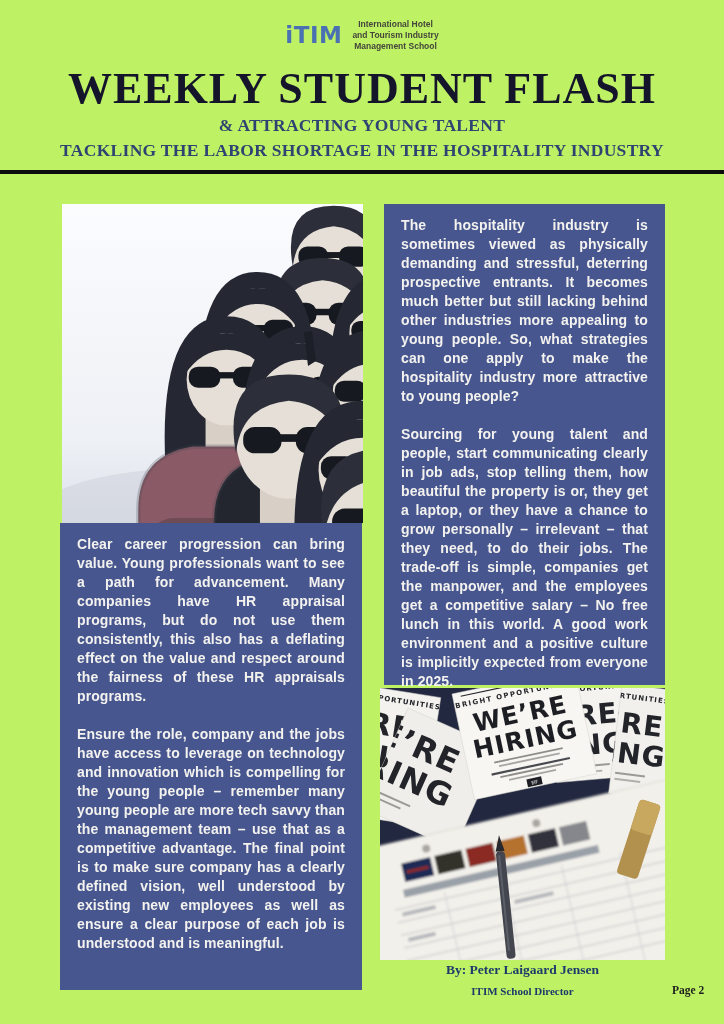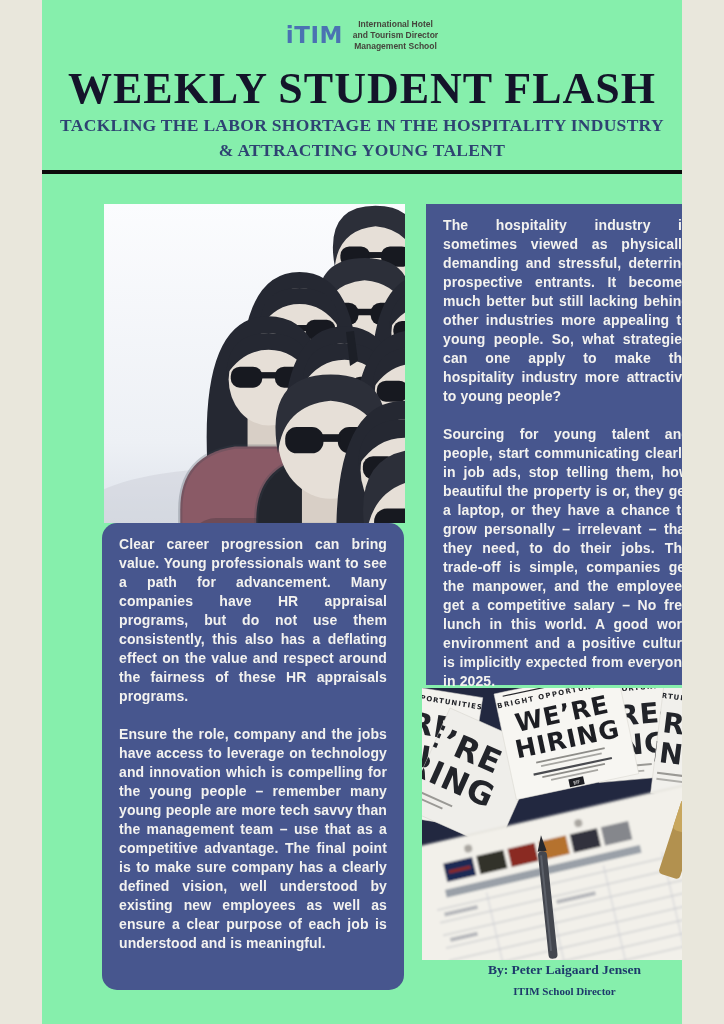--- a/index.html
+++ b/index.html
@@ -1,18 +1,18 @@
 <!DOCTYPE html>
 <html><head>
 <meta charset="utf-8">
 <style>
   html,body { margin:0; padding:0; background:#e9e7dc; }
   .page {
-    position:relative; width:640px; height:1024px; margin:0 auto;
-    background:#86efac; overflow:hidden;
+    position:relative; width:724px; height:1024px; margin:0 auto;
+    background:#bef264; overflow:hidden;
     font-family:"Liberation Sans", sans-serif;
   }
   
   .logo-row { position:absolute; top:19px; left:0; right:0;
     display:flex; justify-content:center; align-items:center; gap:10px; }
   .logo-brand { font-family:"DejaVu Sans", sans-serif; font-weight:800;
     font-size:23px; color:#4a72b2; letter-spacing:.5px; line-height:1; }
   .logo-tagline { font-size:8.5px; font-weight:600; color:#45453c; line-height:1.3;text-align:center; }
   .page-title { position:absolute; top:50px; left:0; right:0; margin:14px;
     text-align:center; font-family:"Liberation Serif", serif; font-weight:700;
@@ -24,21 +24,21 @@
 
   
   .photo { position:absolute; margin:0; padding:0; }
   .team-photo { left:62px; top:204px; width:301px; height:319px; }
   .hiring-photo { left:380px; top:688px; width:285px; height:272px; }
   .photo svg { display:block; }
 
   
   .text-box { position:absolute; background:#47568e; color:#f3f2ef;
     box-sizing:border-box; padding:12px 17px; }
-  .text-box.left  { left:60px;  top:523px; width:302px; height:467px;border-radius:15px; }
+  .text-box.left  { left:60px;  top:523px; width:302px; height:467px; }
   .text-box.right { left:384px; top:204px; width:281px; height:481px; }
   .text-box p { margin:0 0 19px 0; font-size:14px; line-height:19px;
     font-weight:600; letter-spacing:.1px; text-align:justify; }
   .text-box p:last-child { margin-bottom:0; }
 
   
   .byline { position:absolute; left:380px; top:962px; width:285px;
     text-align:center; font-family:"Liberation Serif", serif; font-weight:700;
     color:#1d3a6b; }
   .byline-name  { font-size:13.5px; line-height:15px; }
@@ -49,30 +49,30 @@
 </style>
 </head>
 <body>
 
 <div class="page">
 
   <div class="logo-row">
     <span class="logo-brand">iTIM</span>
     <span class="logo-tagline">
       <div>International Hotel</div>
-      <div>and Tourism Director</div>
+      <div>and Tourism Industry</div>
       <div>Management School</div>
     </span>
   </div>
 
   <h1 class="page-title">WEEKLY STUDENT FLASH</h1>
 
   <div class="subtitle">
+    <div>&amp; ATTRACTING YOUNG TALENT</div>
     <div>TACKLING THE LABOR SHORTAGE IN THE HOSPITALITY INDUSTRY</div>
-    <div>&amp; ATTRACTING YOUNG TALENT</div>
   </div>
 
   <div class="rule"></div>
 
   <figure class="photo team-photo">
     <svg width="301" height="319" viewBox="0 0 301 319" xmlns="http://www.w3.org/2000/svg">
       <defs>
         <linearGradient id="tbg" x1="0" y1="0" x2="0" y2="1">
           <stop offset="0" stop-color="#fbfcfe"></stop>
           <stop offset="0.75" stop-color="#edf0f5"></stop>

